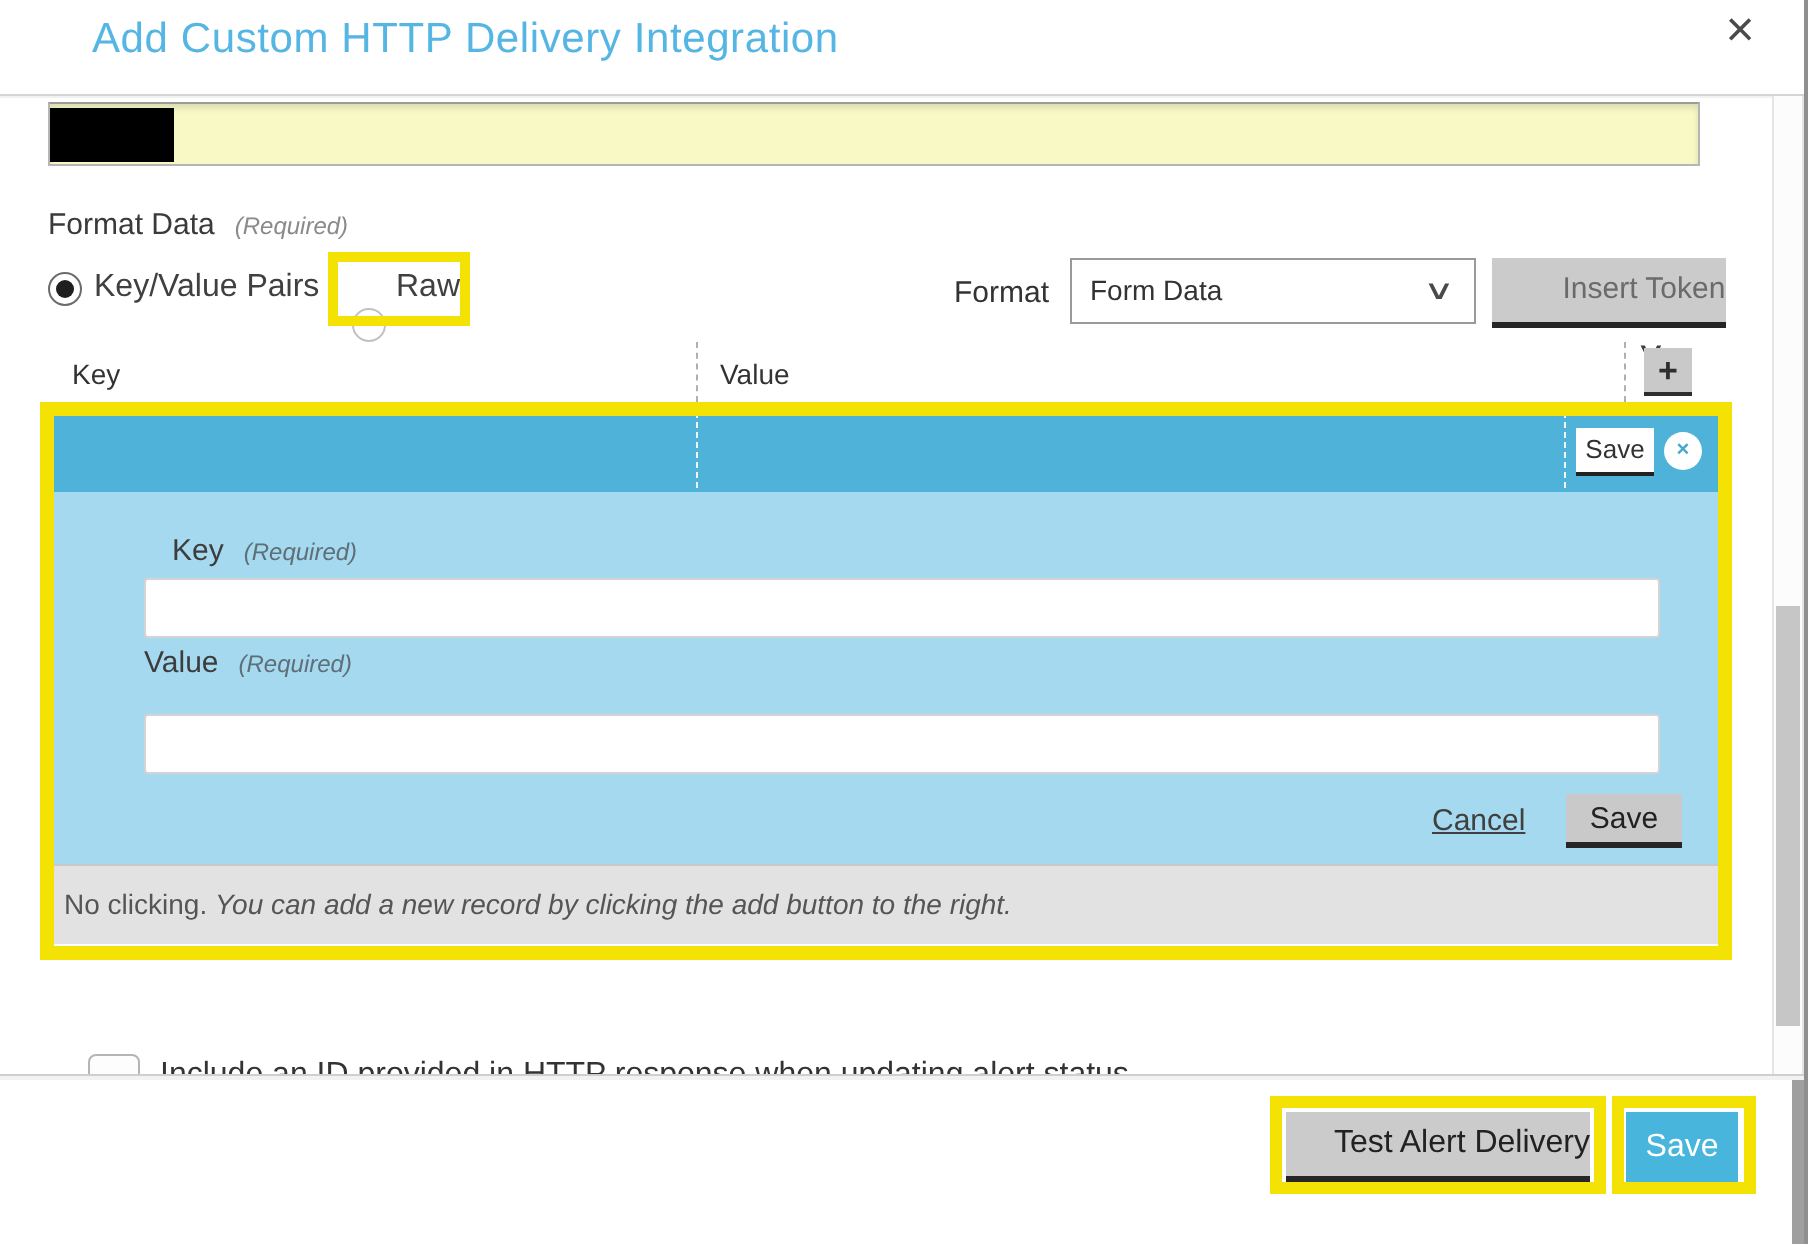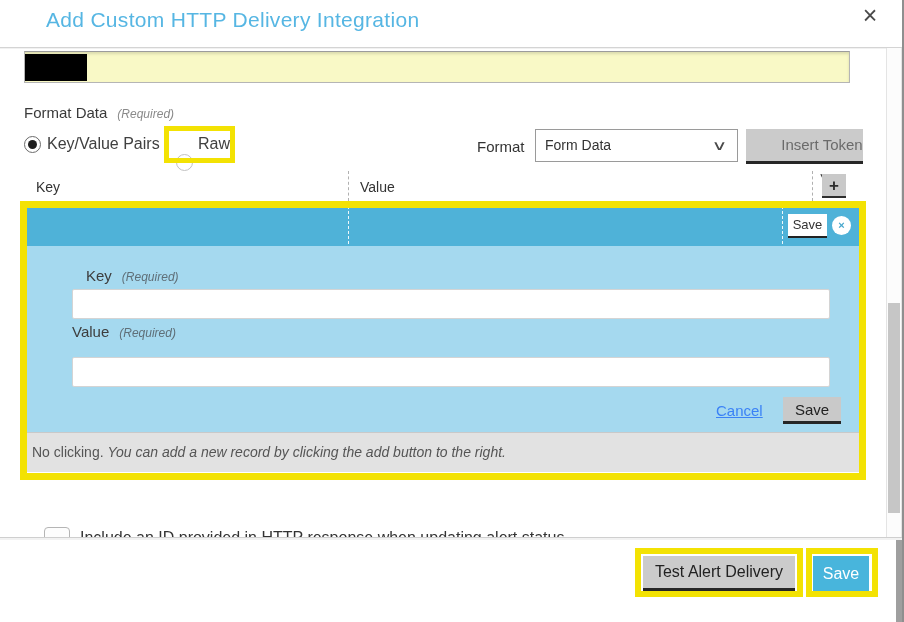--- a/index.html
+++ b/index.html
@@ -80,21 +80,21 @@
     background:#fff; color:#47a7cd; font-size:11px; font-weight:bold;
     text-align:center; line-height:19px; cursor:pointer;
   }
   .editor-panel { left:24px; top:246px; width:836px; height:186px; background:#a5d9ef; }
   .editor-label { font-size:15px; color:#3d3d3d; }
   .editor-req { font-size:12px; font-style:italic; color:#5f6f78; margin-left:10px; }
   .key-label { left:86px; top:267px; }
   .key-input { left:72px; top:289px; width:758px; height:30px; background:#fff; border:1px solid #d4d4d4; border-radius:2px; font-size:14px; padding:0 8px; font-family:inherit; }
   .value-label { left:72px; top:323px; }
   .value-input { left:72px; top:357px; width:758px; height:30px; background:#fff; border:1px solid #d4d4d4; border-radius:2px; font-size:14px; padding:0 8px; font-family:inherit; }
-  .cancel-link { left:716px; top:402px; font-size:15px; color:#3b82f6; text-decoration:underline; cursor:pointer; }
+  .cancel-link { left:716px; top:402px; font-size:15px; color:#404040; text-decoration:underline; cursor:pointer; }
   .editor-save-btn {
     left:783px; top:397px; width:58px; height:27px; background:#c9c9c9;
     border:none; border-bottom:3px solid #262626; font-size:15px; color:#222;
     text-align:center; line-height:25px; cursor:pointer; font-family:inherit;
   }
   .no-records-row {
     left:24px; top:432px; width:836px; height:40px; background:#e2e2e2;
     border-top:1px solid #c9c9c9; line-height:39px; font-size:14px; color:#555; padding-left:8px;
   }
   .no-records-row .hint { font-style:italic; }
@@ -103,21 +103,21 @@
   .clipped-row { left:0; top:524px; width:880px; height:13px; overflow:hidden; }
   .clipped-checkbox { position:absolute; left:44px; top:3px; width:26px; height:26px; border:1px solid #b5b5b5; border-radius:4px; background:#fdfdfd; }
   .clipped-label { position:absolute; left:80px; top:5px; font-size:16px; color:#333; white-space:nowrap; }
 
   
   .footer-line { left:0; top:537px; width:902px; height:1px; background:#cfcfcf; }
   .footer-line2 { left:0; top:538px; width:902px; height:2px; background:#f2f2f2; }
   .test-btn {
     left:643px; top:556px; width:152px; height:35px; background:#cbcbcb;
     border:none; border-bottom:3px solid #262626; font-size:16px; color:#222;
-    text-align:center; line-height:32px; cursor:pointer; font-family:inherit;
+    text-align:right; line-height:32px; cursor:pointer; font-family:inherit;
   }
   .save-btn {
     left:813px; top:556px; width:56px; height:35px; background:#48b5dc;
     border:none; font-size:16px; color:#fff; text-align:center; line-height:35px; cursor:pointer; font-family:inherit;
   }
 
   
   .hl { border:6px solid #f3e203; pointer-events:none; background:transparent; }
   .hl-raw { left:164px; top:126px; width:71px; height:37px; border-width:5px; }
   .hl-panel { left:20px; top:201px; width:846px; height:279px; border-width:7px; }

